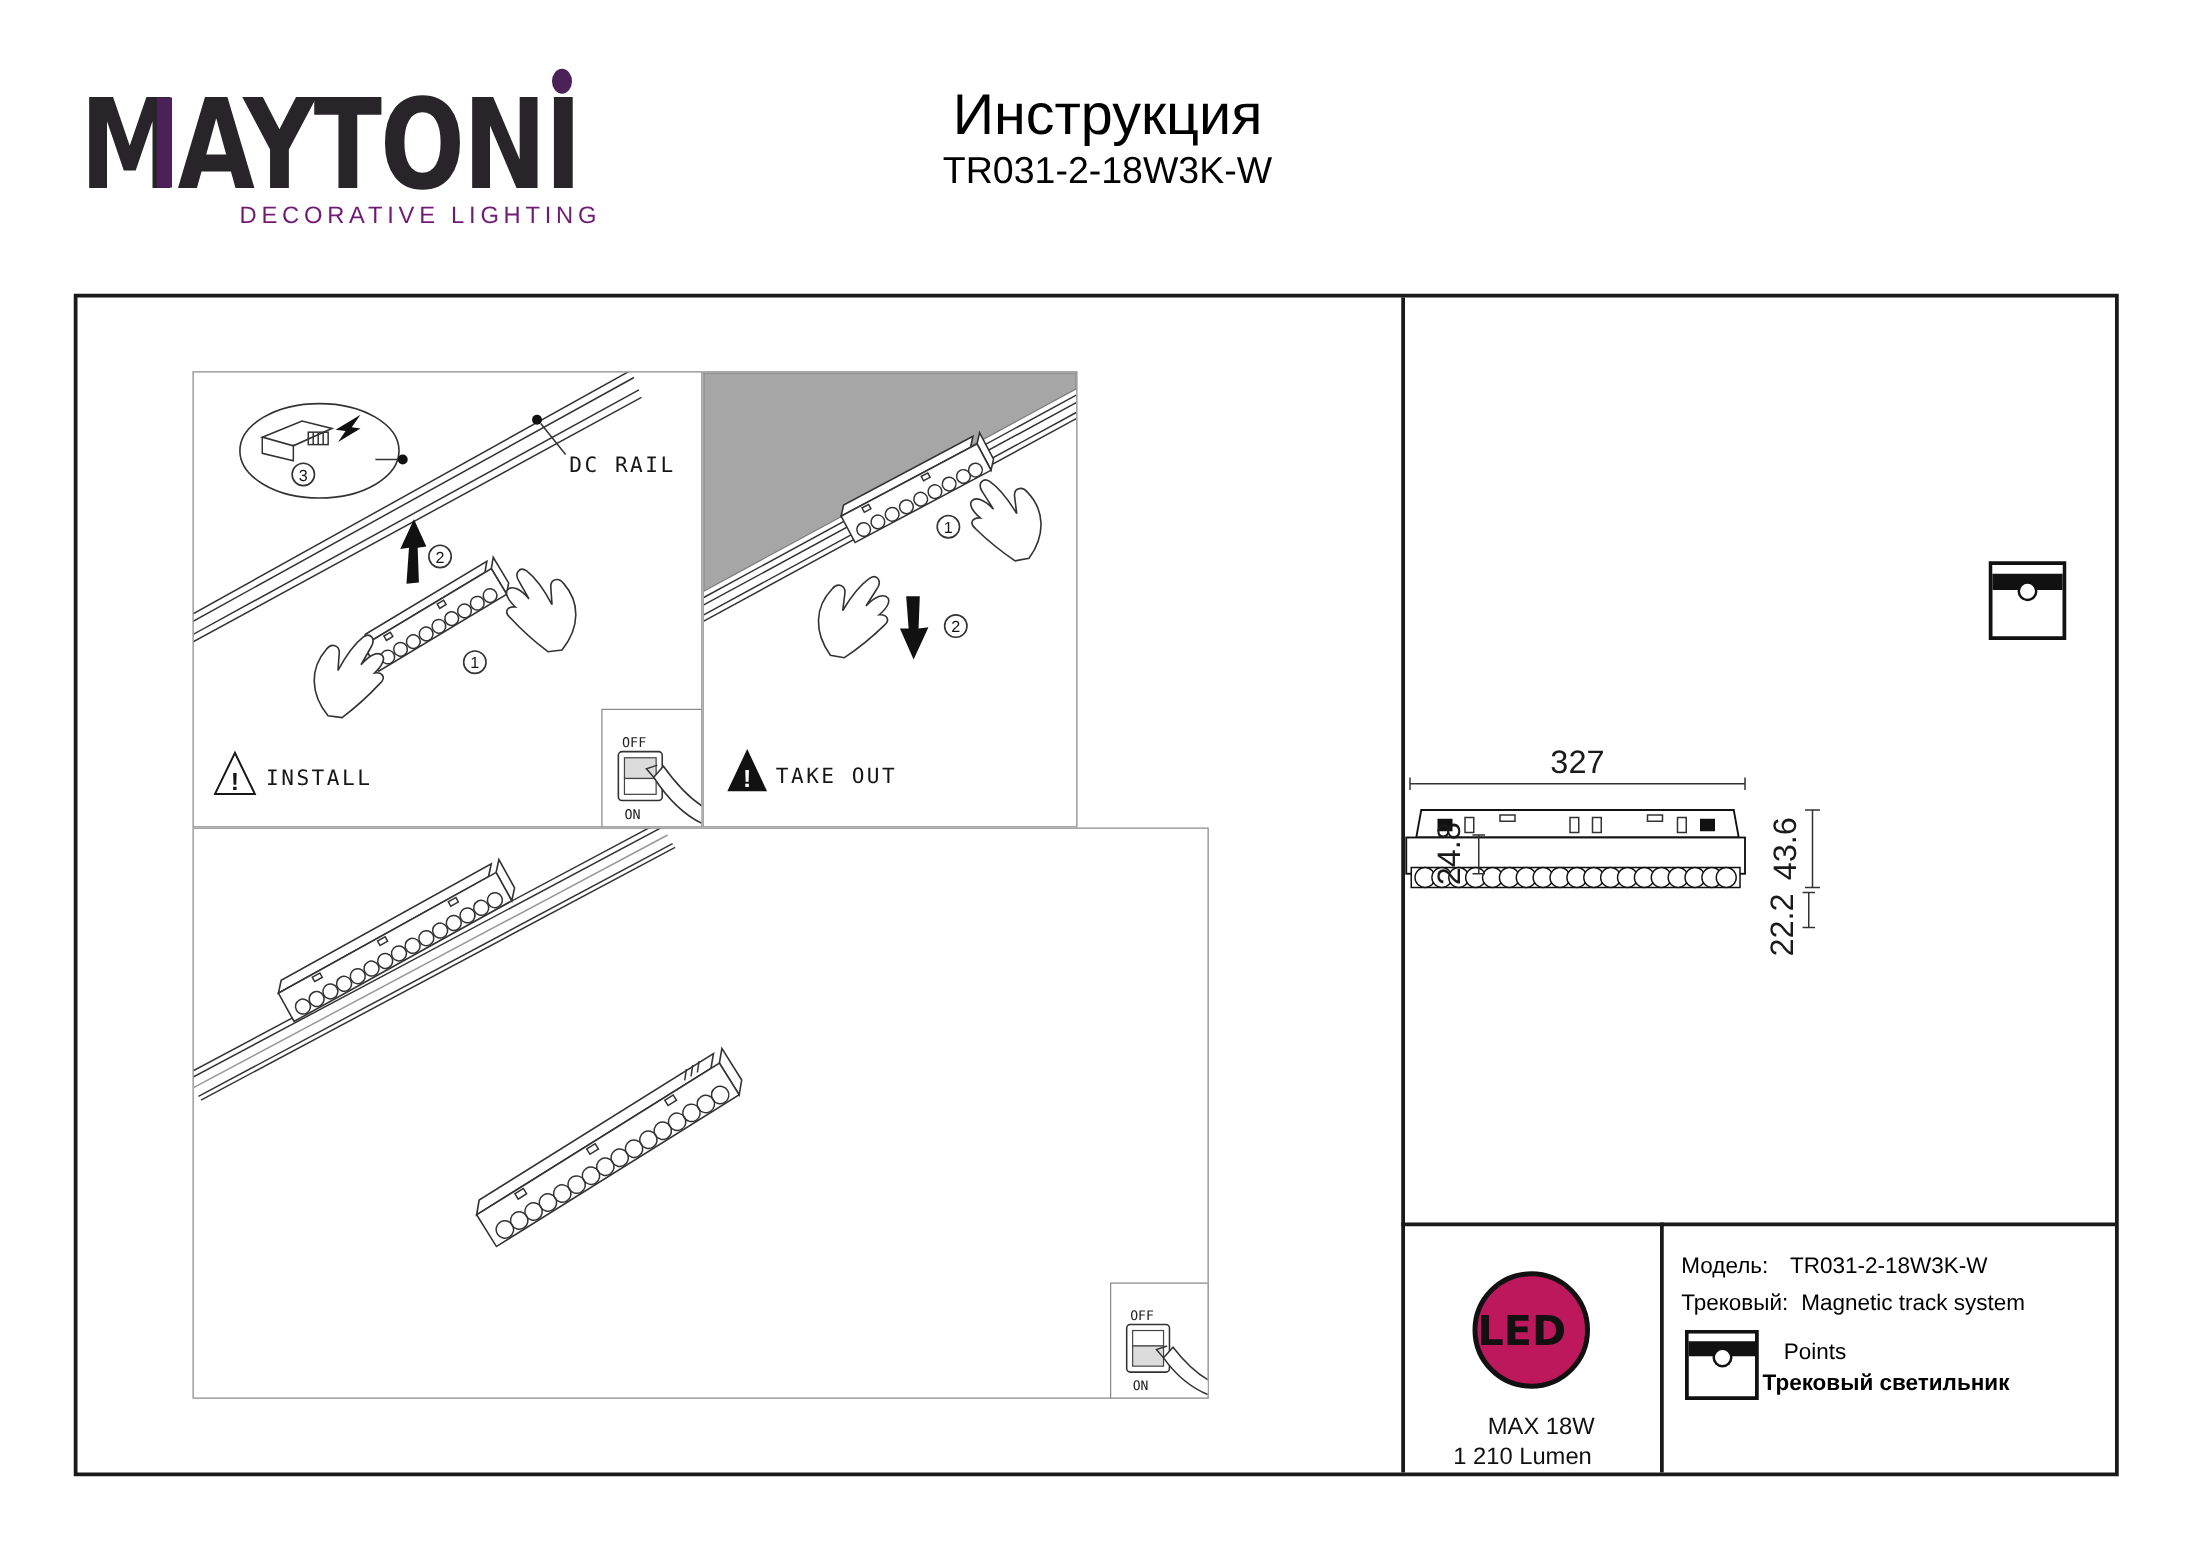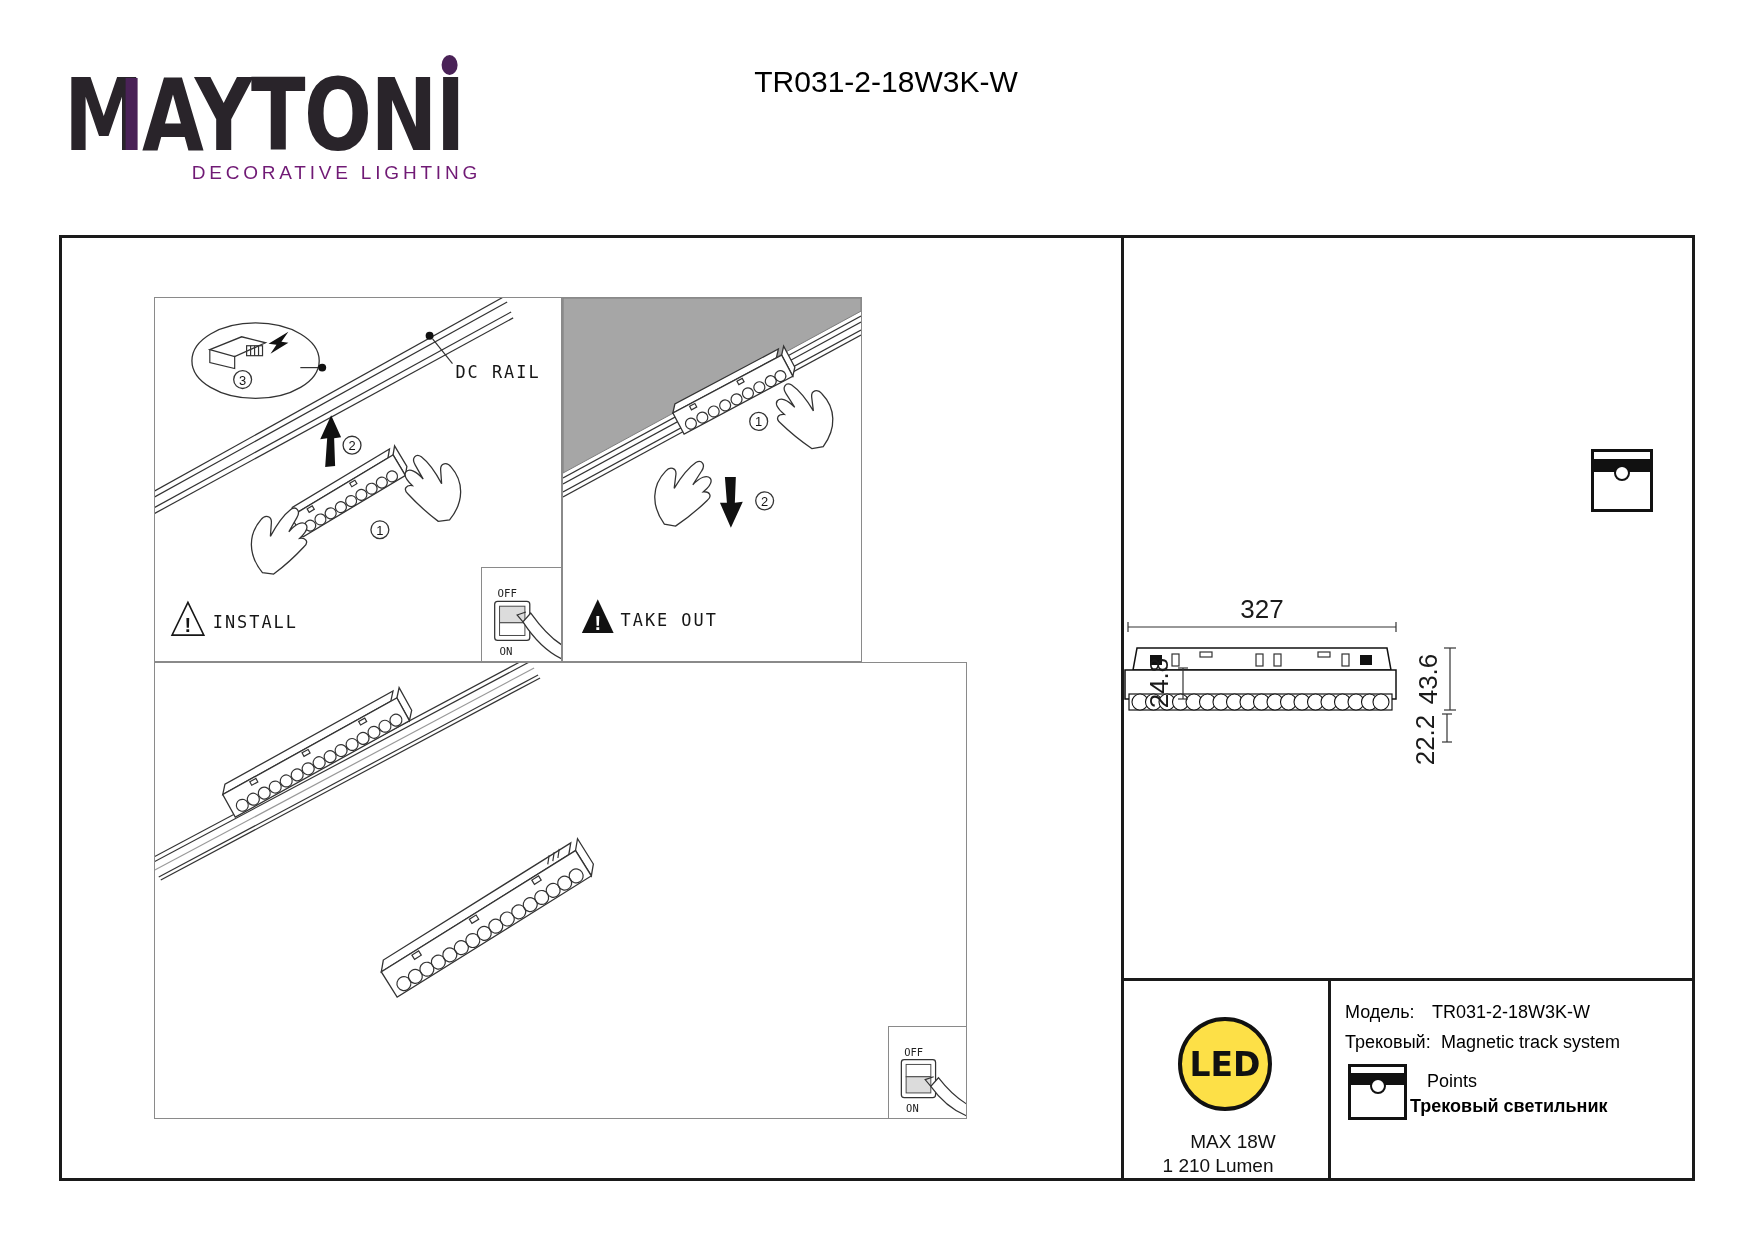--- a/index.html
+++ b/index.html
@@ -32,21 +32,21 @@
 
   
   .points-icon{position:absolute;box-sizing:border-box;border:3px solid #111;background:#fff;}
   .pi-top{height:7px;background:#fff;}
   .pi-band{height:13px;background:#111;position:relative;}
   .pi-circle{position:absolute;left:50%;bottom:-9px;transform:translateX(-50%);width:16px;height:16px;
              border-radius:50%;background:#fff;border:2px solid #111;box-sizing:border-box;}
 
   
   .led-circle{position:absolute;width:94px;height:94px;border:4px solid #111;border-radius:50%;
-              box-sizing:border-box;display:flex;align-items:center;justify-content:center;background:#fde047;}
+              box-sizing:border-box;display:flex;align-items:center;background:#be185d;}
   .led-word{font-family:"DejaVu Sans",sans-serif;font-weight:bold;font-size:33px;color:#111;letter-spacing:0px;}
   .spec-line{position:absolute;font-size:19px;color:#111;text-align:center;}
 
   
   .info-text{position:absolute;font-size:18px;color:#000000;white-space:nowrap;}
 
   
   svg{display:block;}
   .tech{font-family:"DejaVu Sans Mono",monospace;font-size:17px;letter-spacing:2px;fill:#161616;}
   .sw{font-family:"DejaVu Sans Mono",monospace;font-size:11px;fill:#222;}
@@ -61,20 +61,21 @@
 <body>
 
 <div class="page">
 
   <div class="logo-block">
     <div class="wordmark"><span class="m-wrap"><span>M</span><i class="m-bar"></i></span><span>AYTON</span><span class="i-wrap"><span>I</span><i class="i-dot"></i></span></div>
     <div class="tagline">DECORATIVE LIGHTING</div>
   </div>
 
   <div class="title-block">
+    <div class="doc-title">Инструкция</div>
     <div class="doc-model">TR031-2-18W3K-W</div>
   </div>
 
   <div class="frame">
 
     <div class="vline" style="left:1059px;top:0;width:3px;height:940px;"></div>
     <div class="hline" style="left:1059px;top:740px;width:571px;height:3px;"></div>
     <div class="vline" style="left:1266px;top:740px;width:3px;height:200px;"></div>
 
     <div class="panel" style="left:92px;top:59px;width:408px;height:365px;">

